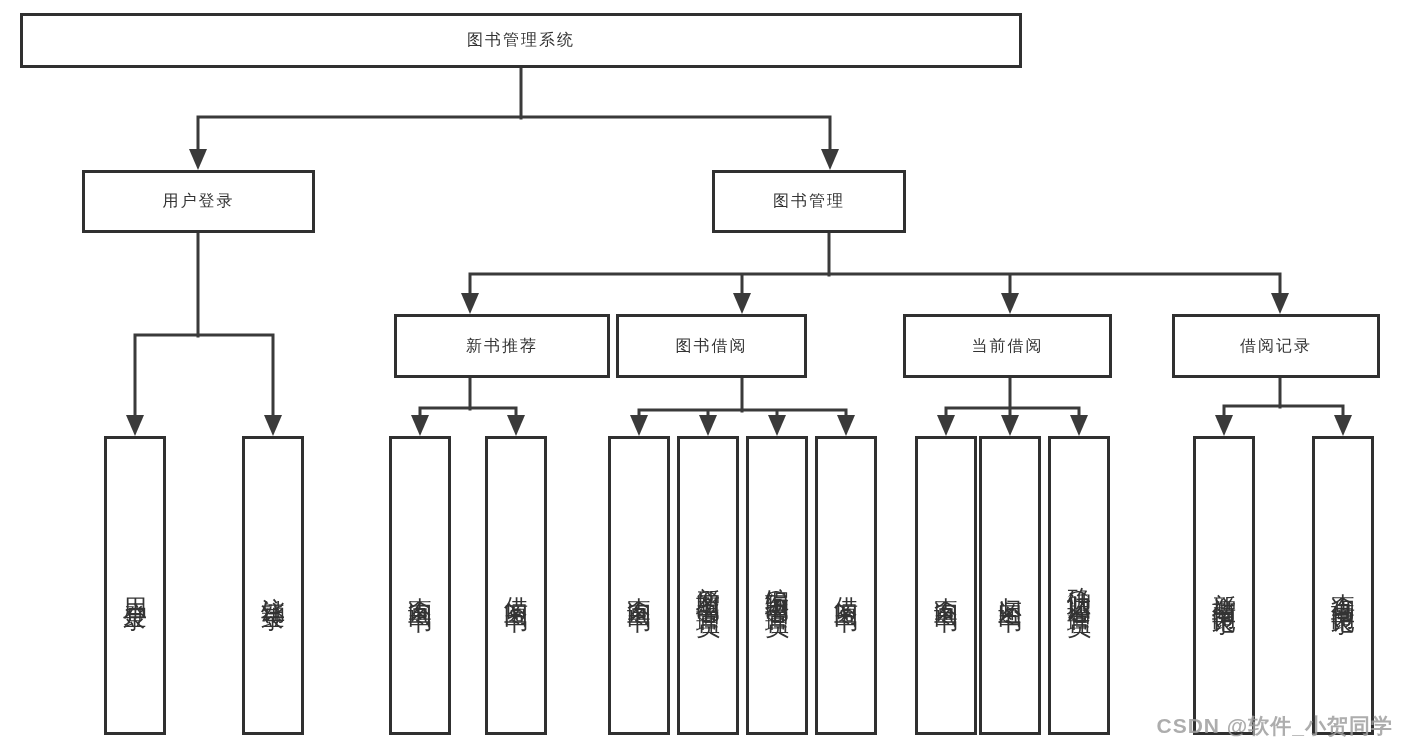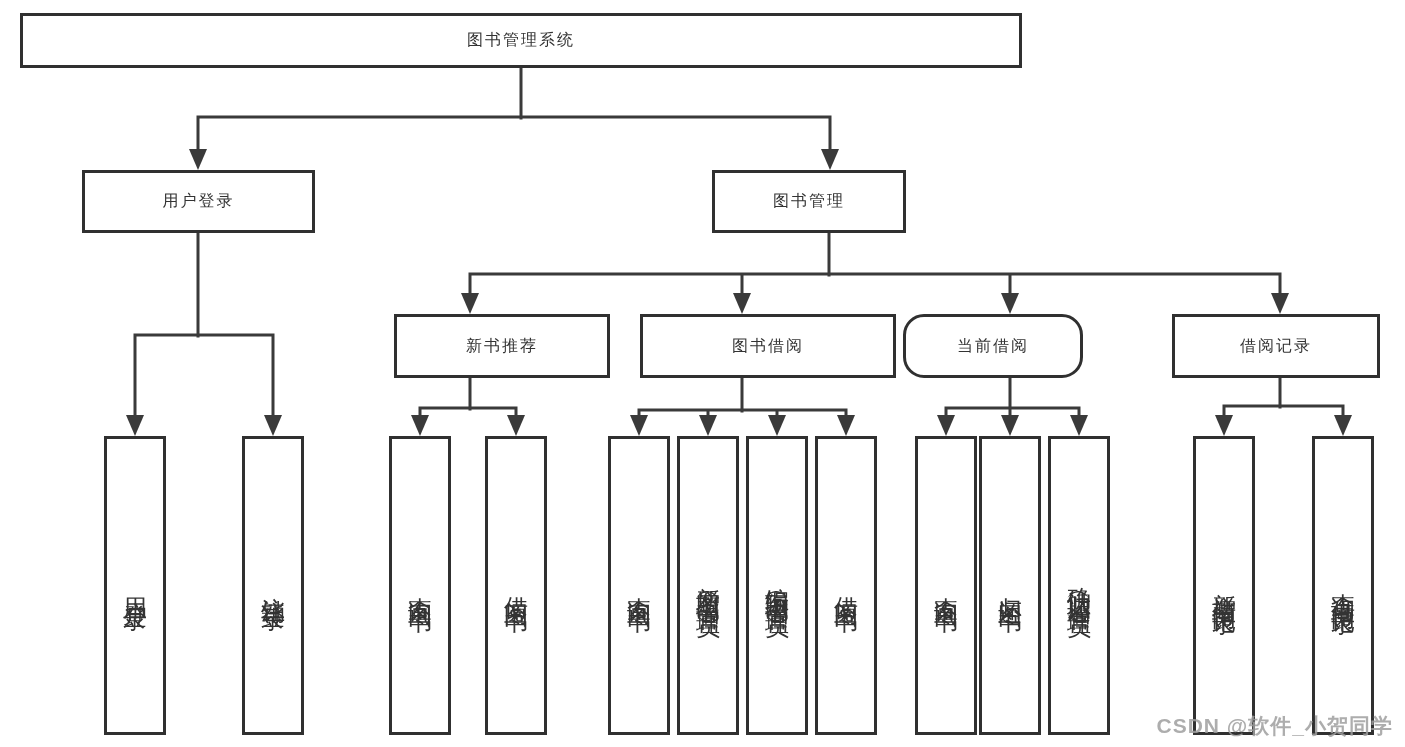--- a/index.html
+++ b/index.html
@@ -88,22 +88,22 @@
       <polygon points="1334,415 1352,415 1343,436"></polygon>
     </g>
   </svg>
 
   <div class="node" style="left:20px;top:13px;width:1002px;height:55px;">图书管理系统</div>
 
   <div class="node" style="left:82px;top:170px;width:233px;height:63px;">用户登录</div>
   <div class="node" style="left:712px;top:170px;width:194px;height:63px;">图书管理</div>
 
   <div class="node" style="left:362px;top:314px;width:216px;height:64px;margin-left:32px;">新书推荐</div>
-  <div class="node" style="left:640px;top:314px;width:256px;height:64px;">图书借阅</div>
-  <div class="node" style="left:903px;top:314px;width:180px;height:64px;border-radius:21px;">当前借阅</div>
+  <div class="node" style="left:616px;top:314px;width:191px;height:64px;">图书借阅</div>
+  <div class="node" style="left:903px;top:314px;width:209px;height:64px;">当前借阅</div>
   <div class="node" style="left:1172px;top:314px;width:208px;height:64px;">借阅记录</div>
 
   <div class="node leaf" style="left:104px;">用户登录</div>
   <div class="node leaf" style="left:242px;">注销登录</div>
 
   <div class="node leaf" style="left:389px;">查询图书</div>
   <div class="node leaf" style="left:485px;">借阅图书</div>
 
   <div class="node leaf" style="left:608px;">查询图书</div>
   <div class="node leaf" style="left:677px;">新增图书（管理员）</div>

